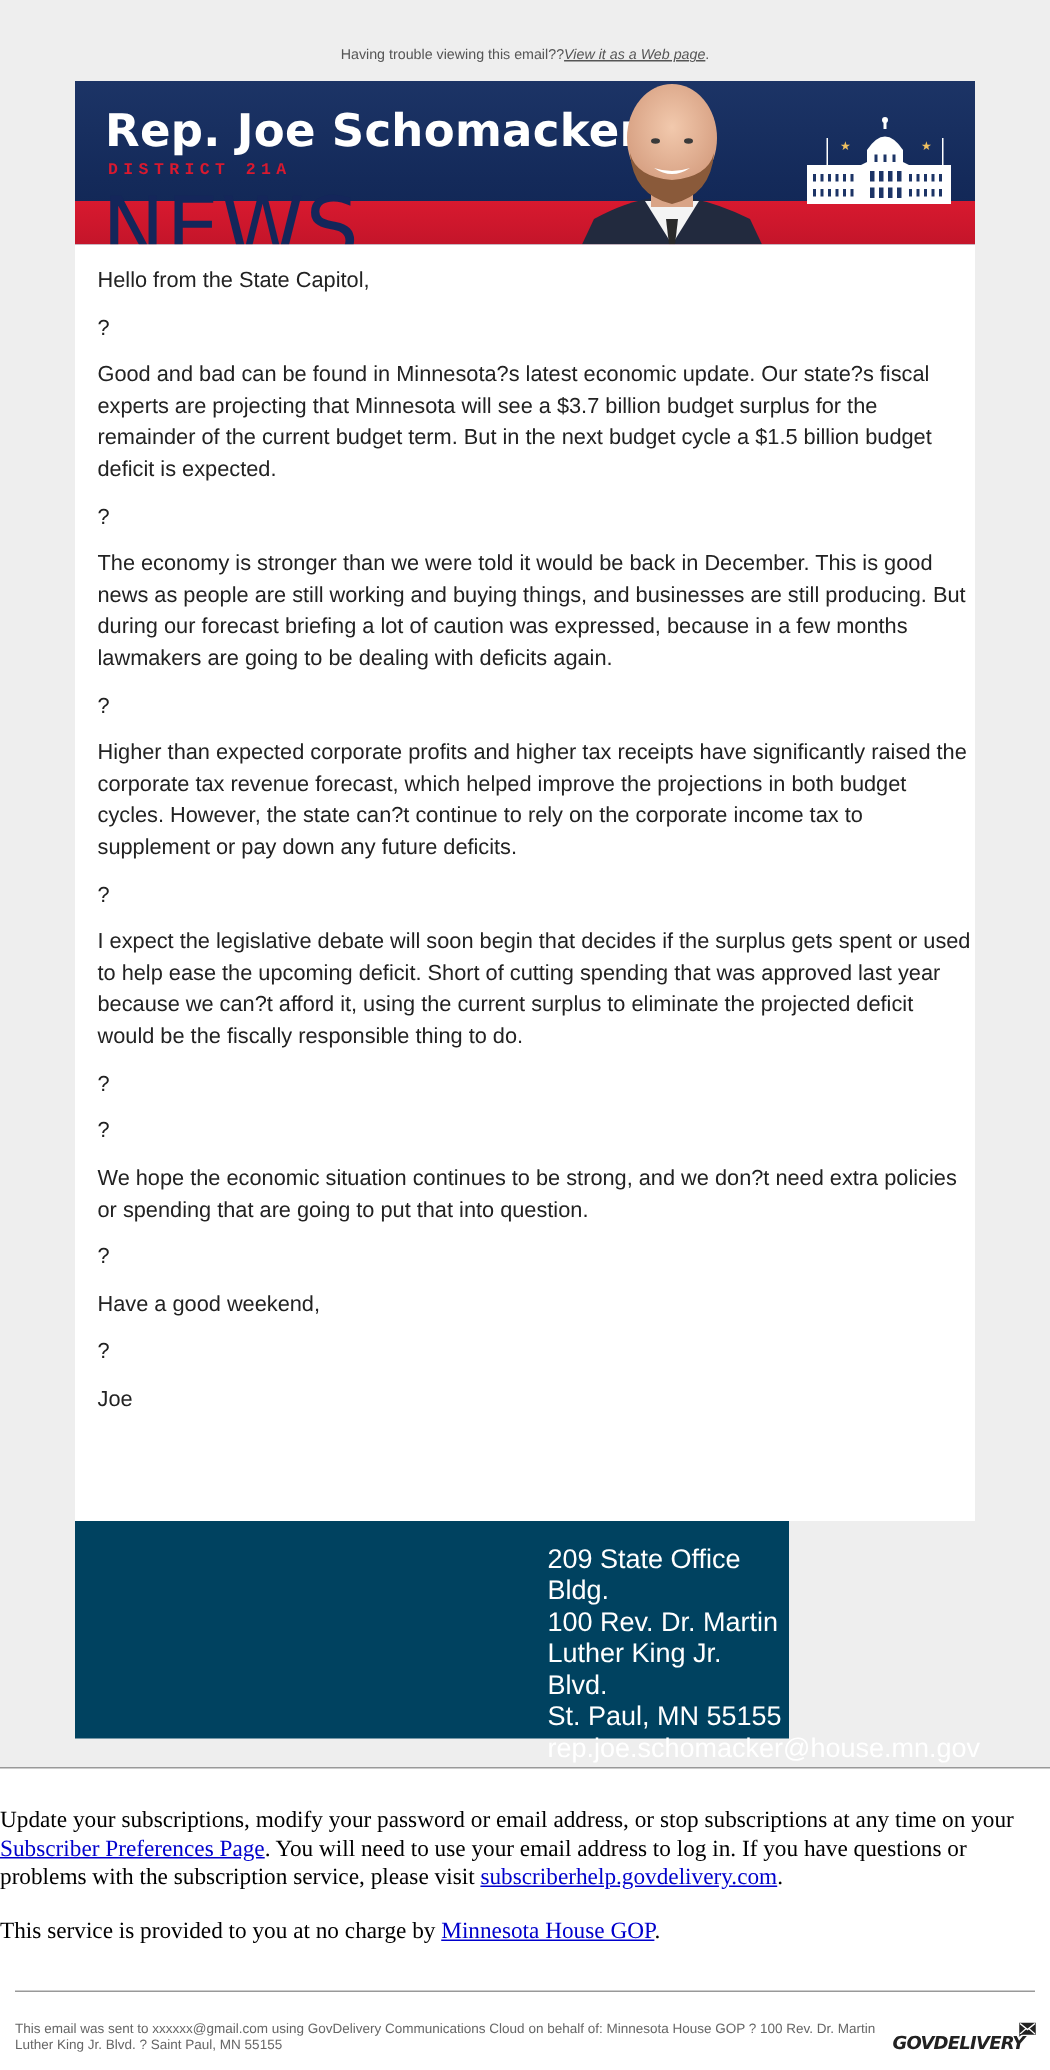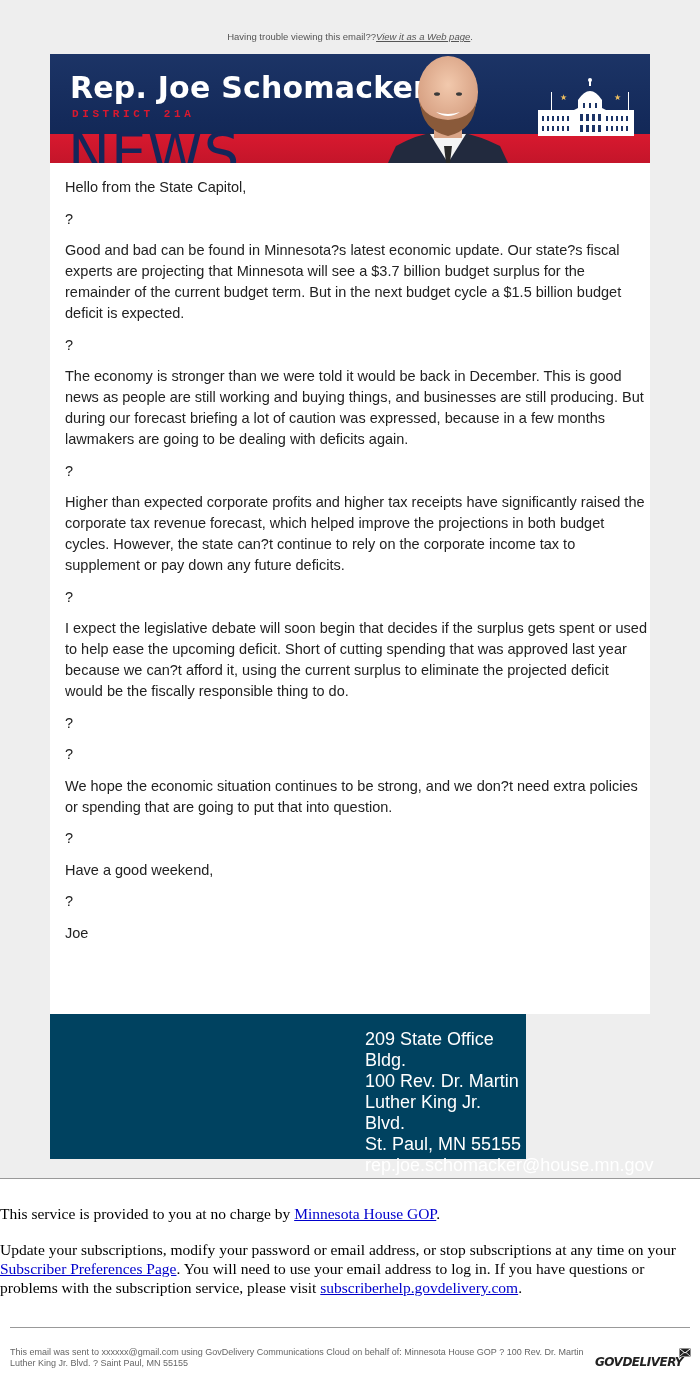--- a/index.html
+++ b/index.html
@@ -150,22 +150,22 @@
 <div class="contact">
   <div>209 State Office Bldg.</div>
   <div>100 Rev. Dr. Martin Luther King Jr. Blvd.</div>
   <div>St. Paul, MN 55155</div>
   <div>rep.joe.schomacker@house.mn.gov</div>
 </div>
 
 <div class="sep-top"></div>
 
 <div class="subs">
+  <p><span>Update your subscriptions, modify your password or email address, or stop subscriptions at any time on your </span><a>Subscriber Preferences Page</a><span>. You will need to use your email address to log in. If you have questions or problems with the subscription service, please visit </span><a>subscriberhelp.govdelivery.com</a><span>.</span></p>
   <p><span>This service is provided to you at no charge by </span><a>Minnesota House GOP</a><span>.</span></p>
-  <p><span>Update your subscriptions, modify your password or email address, or stop subscriptions at any time on your </span><a>Subscriber Preferences Page</a><span>. You will need to use your email address to log in. If you have questions or problems with the subscription service, please visit </span><a>subscriberhelp.govdelivery.com</a><span>.</span></p>
 </div>
 
 <div class="sep-bottom"></div>
 
 <div class="legal">This email was sent to xxxxxx@gmail.com using GovDelivery Communications Cloud on behalf of: Minnesota House GOP ? 100 Rev. Dr. Martin Luther King Jr. Blvd. ? Saint Paul, MN 55155</div>
 
 <div class="gd-logo">
   <span class="txt">GOVDELIVERY</span>
   <svg style="position:absolute;left:84px;top:0;width:12px;height:12px;" viewBox="0 0 12 12">
     <rect x="0.5" y="1.5" width="11" height="8" fill="#222222"></rect>

